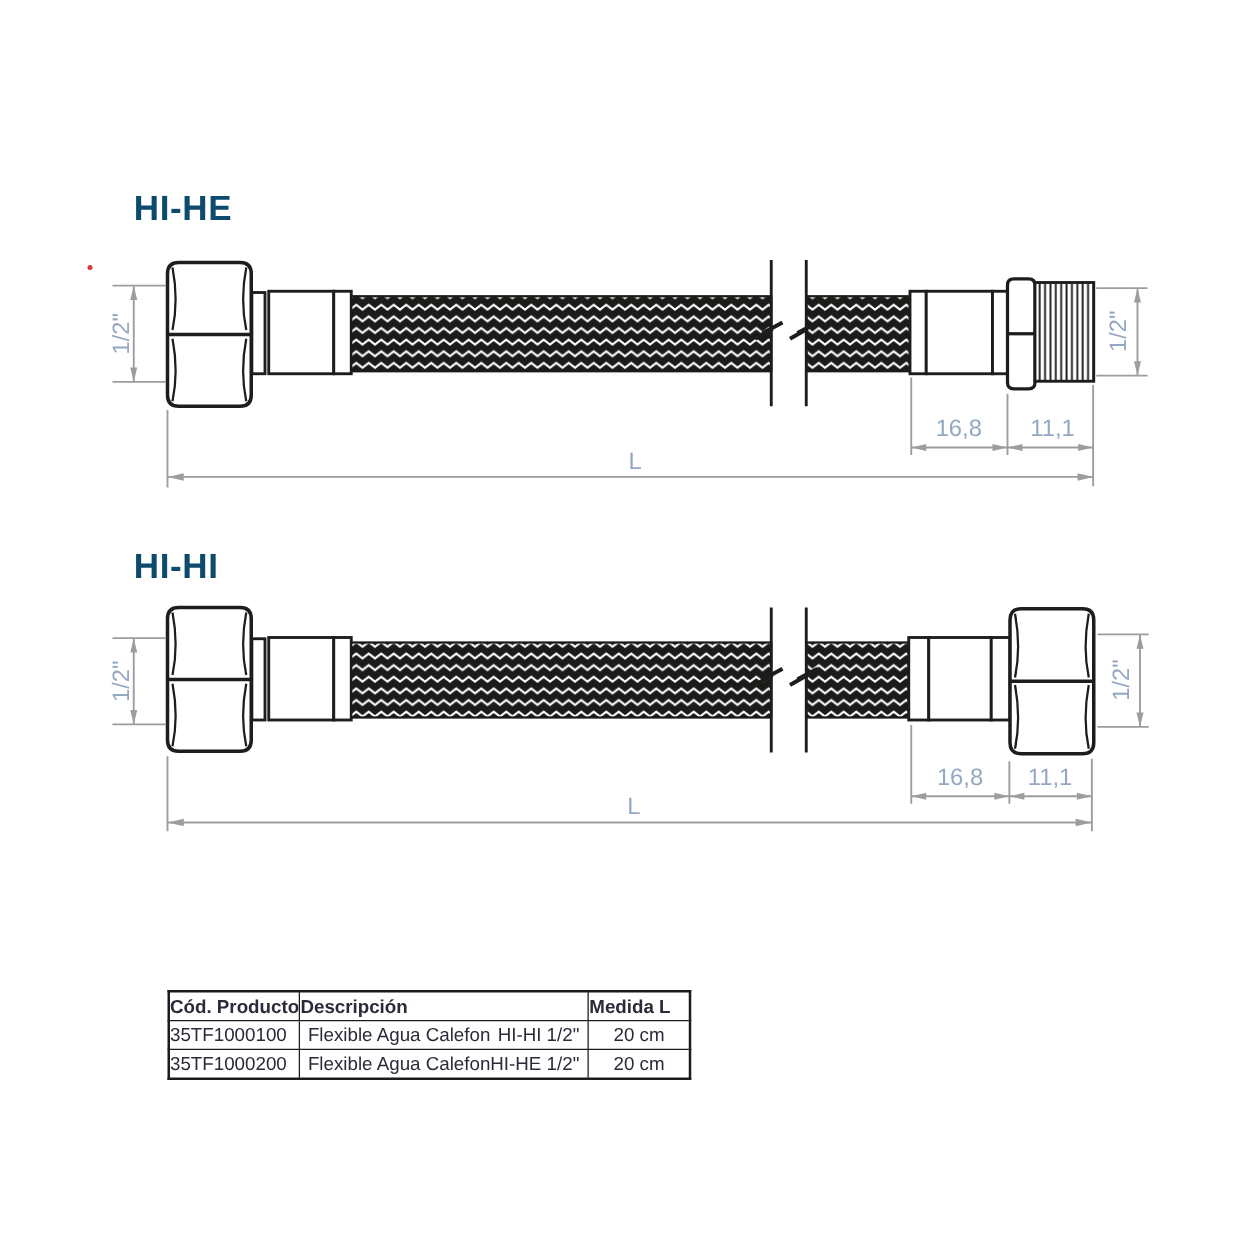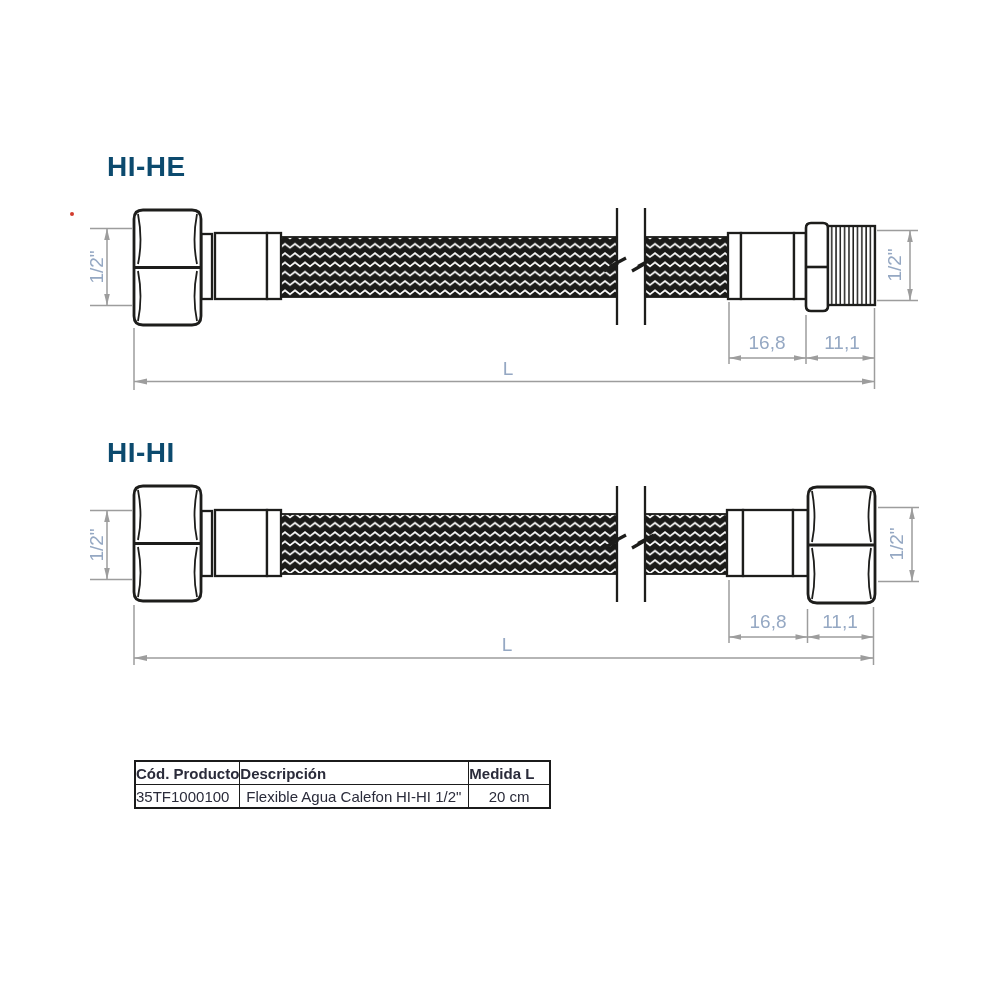--- a/index.html
+++ b/index.html
@@ -25,21 +25,21 @@
   .bolt{stroke:#1d1d1b;stroke-width:3.2;fill:none;stroke-linejoin:miter;}
   .artifact-dot{
     position:absolute;left:70px;top:212px;width:4px;height:4px;border-radius:50%;
     background:#d23b2e;
   }
   .spec-table{
     position:absolute;left:134px;top:760px;
     border-collapse:collapse;table-layout:fixed;
     color:#2a2b3a;font-size:15px;
   }
-  .spec-table,.spec-table th,.spec-table td{border:1.5px solid #1b1b1b;}
+  .spec-table,.spec-table th,.spec-table td{border:1.5px solid #1b1b1b;margin-top:32px;}
   .spec-table{border:2.5px solid #1b1b1b;}
   .spec-table th{font-weight:bold;text-align:left;}
   .spec-table th,.spec-table td{height:22px;padding:0;white-space:nowrap;overflow:hidden;}
   .col-code{width:101px;}
   .col-desc{width:229px;}
   .col-med{width:81px;}
   .cell-pad{padding-left:5px;}
   .desc-cell{display:flex;align-items:center;padding:0 5px 0 6px;}
   .desc-type{margin-left:auto;padding-right:2px;}
   .center{text-align:center;}
@@ -241,14 +241,24 @@
     <tr>
       <td class="cell-pad">35TF1000100</td>
       <td>
           <div class="desc-cell">
             <span>Flexible Agua Calefon</span>
             <span class="desc-type">HI-HI 1/2"</span>
           </div>
         </td>
       <td class="center">20 cm</td>
     </tr>
+    <tr>
+      <td class="cell-pad">35TF1000200</td>
+      <td>
+          <div class="desc-cell">
+            <span>Flexible Agua Calefon</span>
+            <span class="desc-type">HI-HE 1/2"</span>
+          </div>
+        </td>
+      <td class="center">20 cm</td>
+    </tr>
   </tbody>
 </table>
 
 </body></html>

